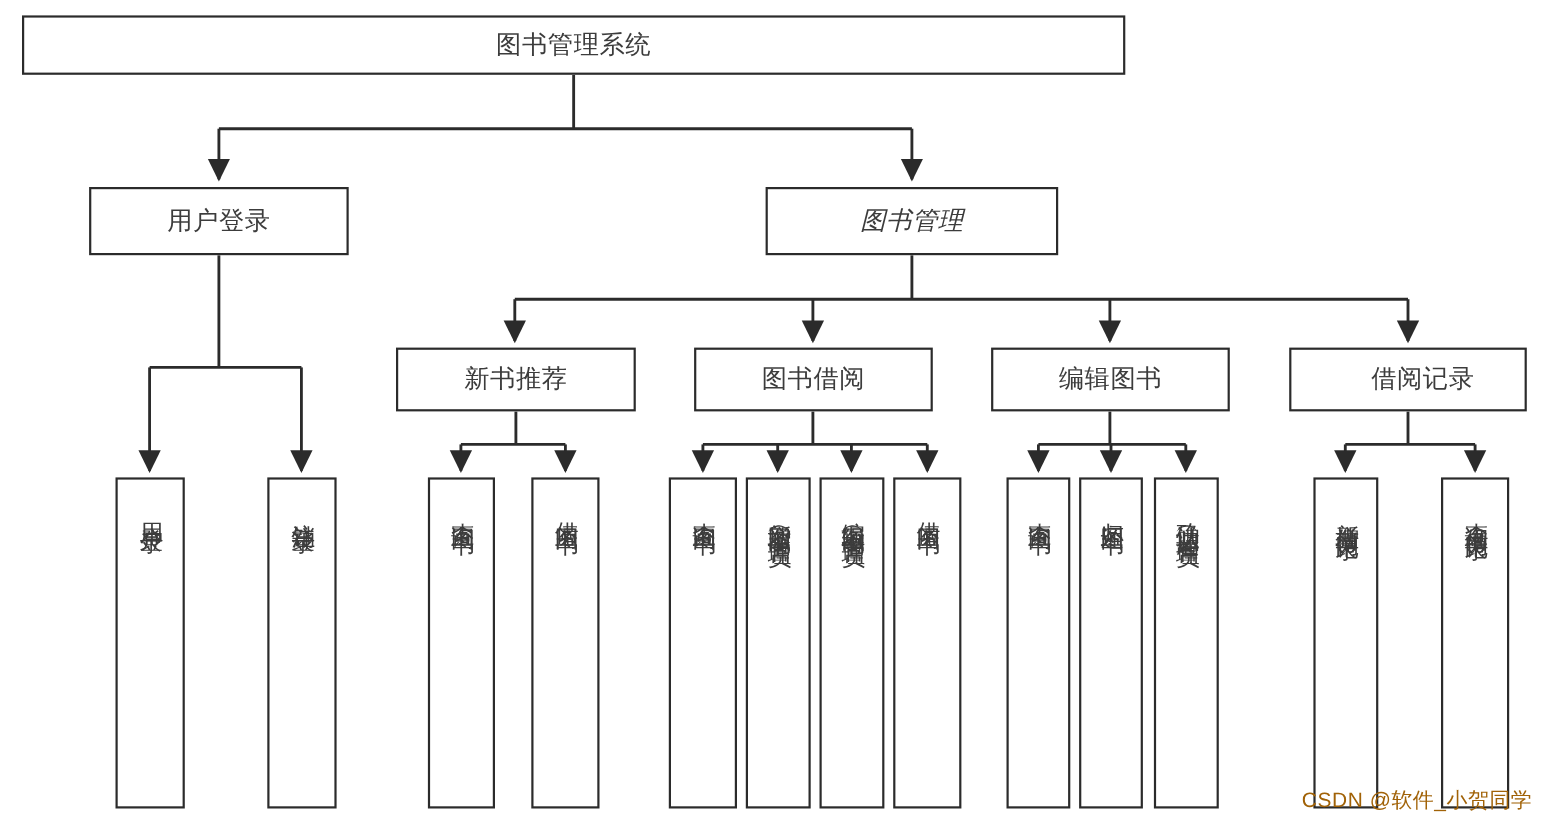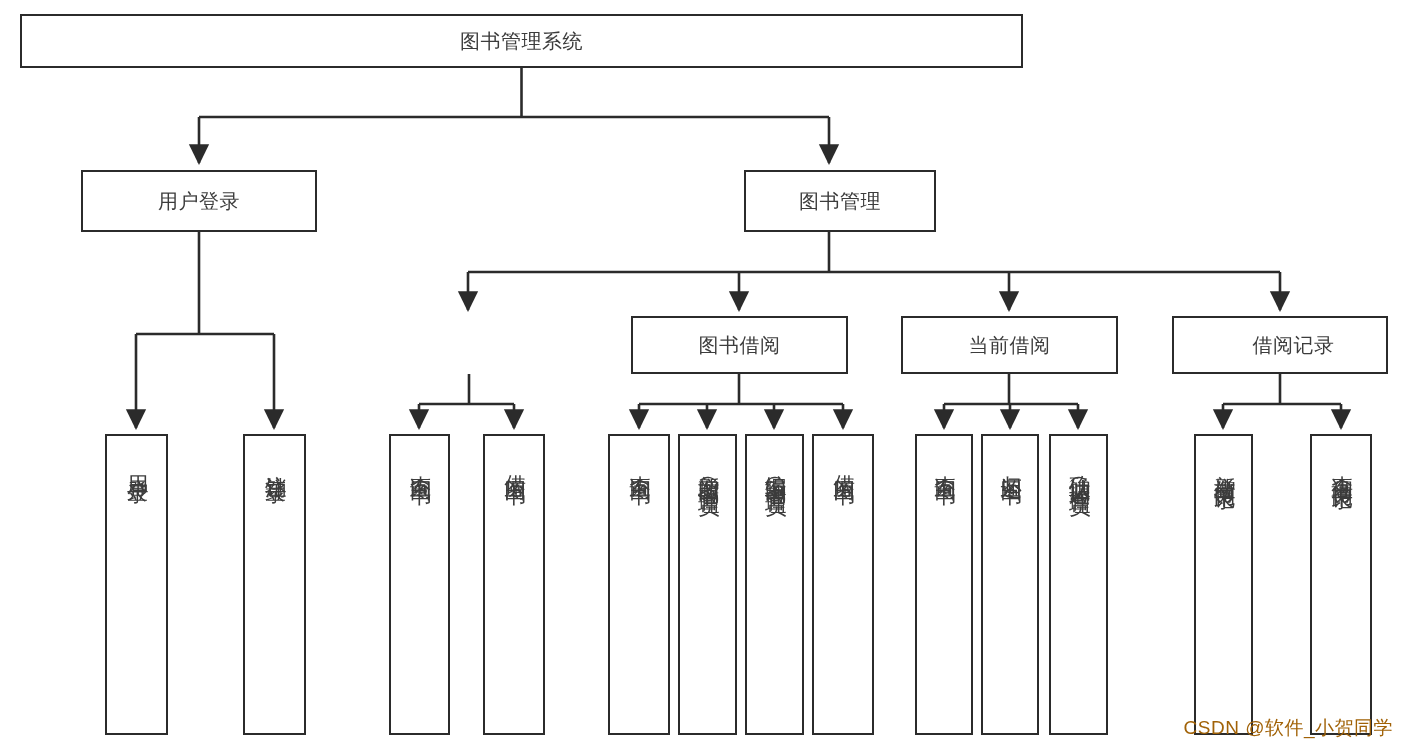--- a/index.html
+++ b/index.html
@@ -38,21 +38,21 @@
   }
   .node .label {
     color: #3c3c3c;
     line-height: 1.12;
     text-align: center;
     white-space: pre;
   }
   .node-root .label,
   .node-l2 .label,
   .node-l3 .label {
-    font-size: 20px;
+    font-size: 23px;
     letter-spacing: 0.5px;
   }
   .node-leaf {
     align-items: flex-start;
     justify-content: center;
     padding-top: 22px;
   }
   .node-leaf .label {
     font-size: 21.5px;
     writing-mode: vertical-rl;
@@ -127,29 +127,32 @@
     </g>
   </svg>
 
   <div class="node node-root" style="left:20px; top:14px; width:1003px; height:54px;">
     <span class="label">图书管理系统</span>
   </div>
 
   <div class="node node-l2" style="left:81px; top:170px; width:236px; height:62px;">
     <span class="label">用户登录</span>
   </div>
-  <div class="node node-l2" style="left:744px; top:170px; width:192px; height:62px;">
+  <div class="node node-l2" style="left:696px; top:170px; width:266px; height:62px;font-style:italic;">
     <span class="label">图书管理</span>
   </div>
 
+  <div class="node node-l3" style="left:360px; top:316px; width:218px; height:58px;">
+    <span class="label">新书推荐</span>
+  </div>
   <div class="node node-l3" style="left:631px; top:316px; width:217px; height:58px;">
     <span class="label">图书借阅</span>
   </div>
   <div class="node node-l3" style="left:901px; top:316px; width:217px; height:58px;">
-    <span class="label">当前借阅</span>
+    <span class="label">编辑图书</span>
   </div>
   <div class="node node-l3" style="left:1172px; top:316px; width:216px; height:58px;padding-left:27px;">
     <span class="label">借阅记录</span>
   </div>
 
   <div class="node node-leaf" style="left:105px; top:434px; width:63px; height:301px;">
     <span class="label">用户登录</span>
   </div>
   <div class="node node-leaf" style="left:243px; top:434px; width:63px; height:301px;">
     <span class="label">注销登录</span>

